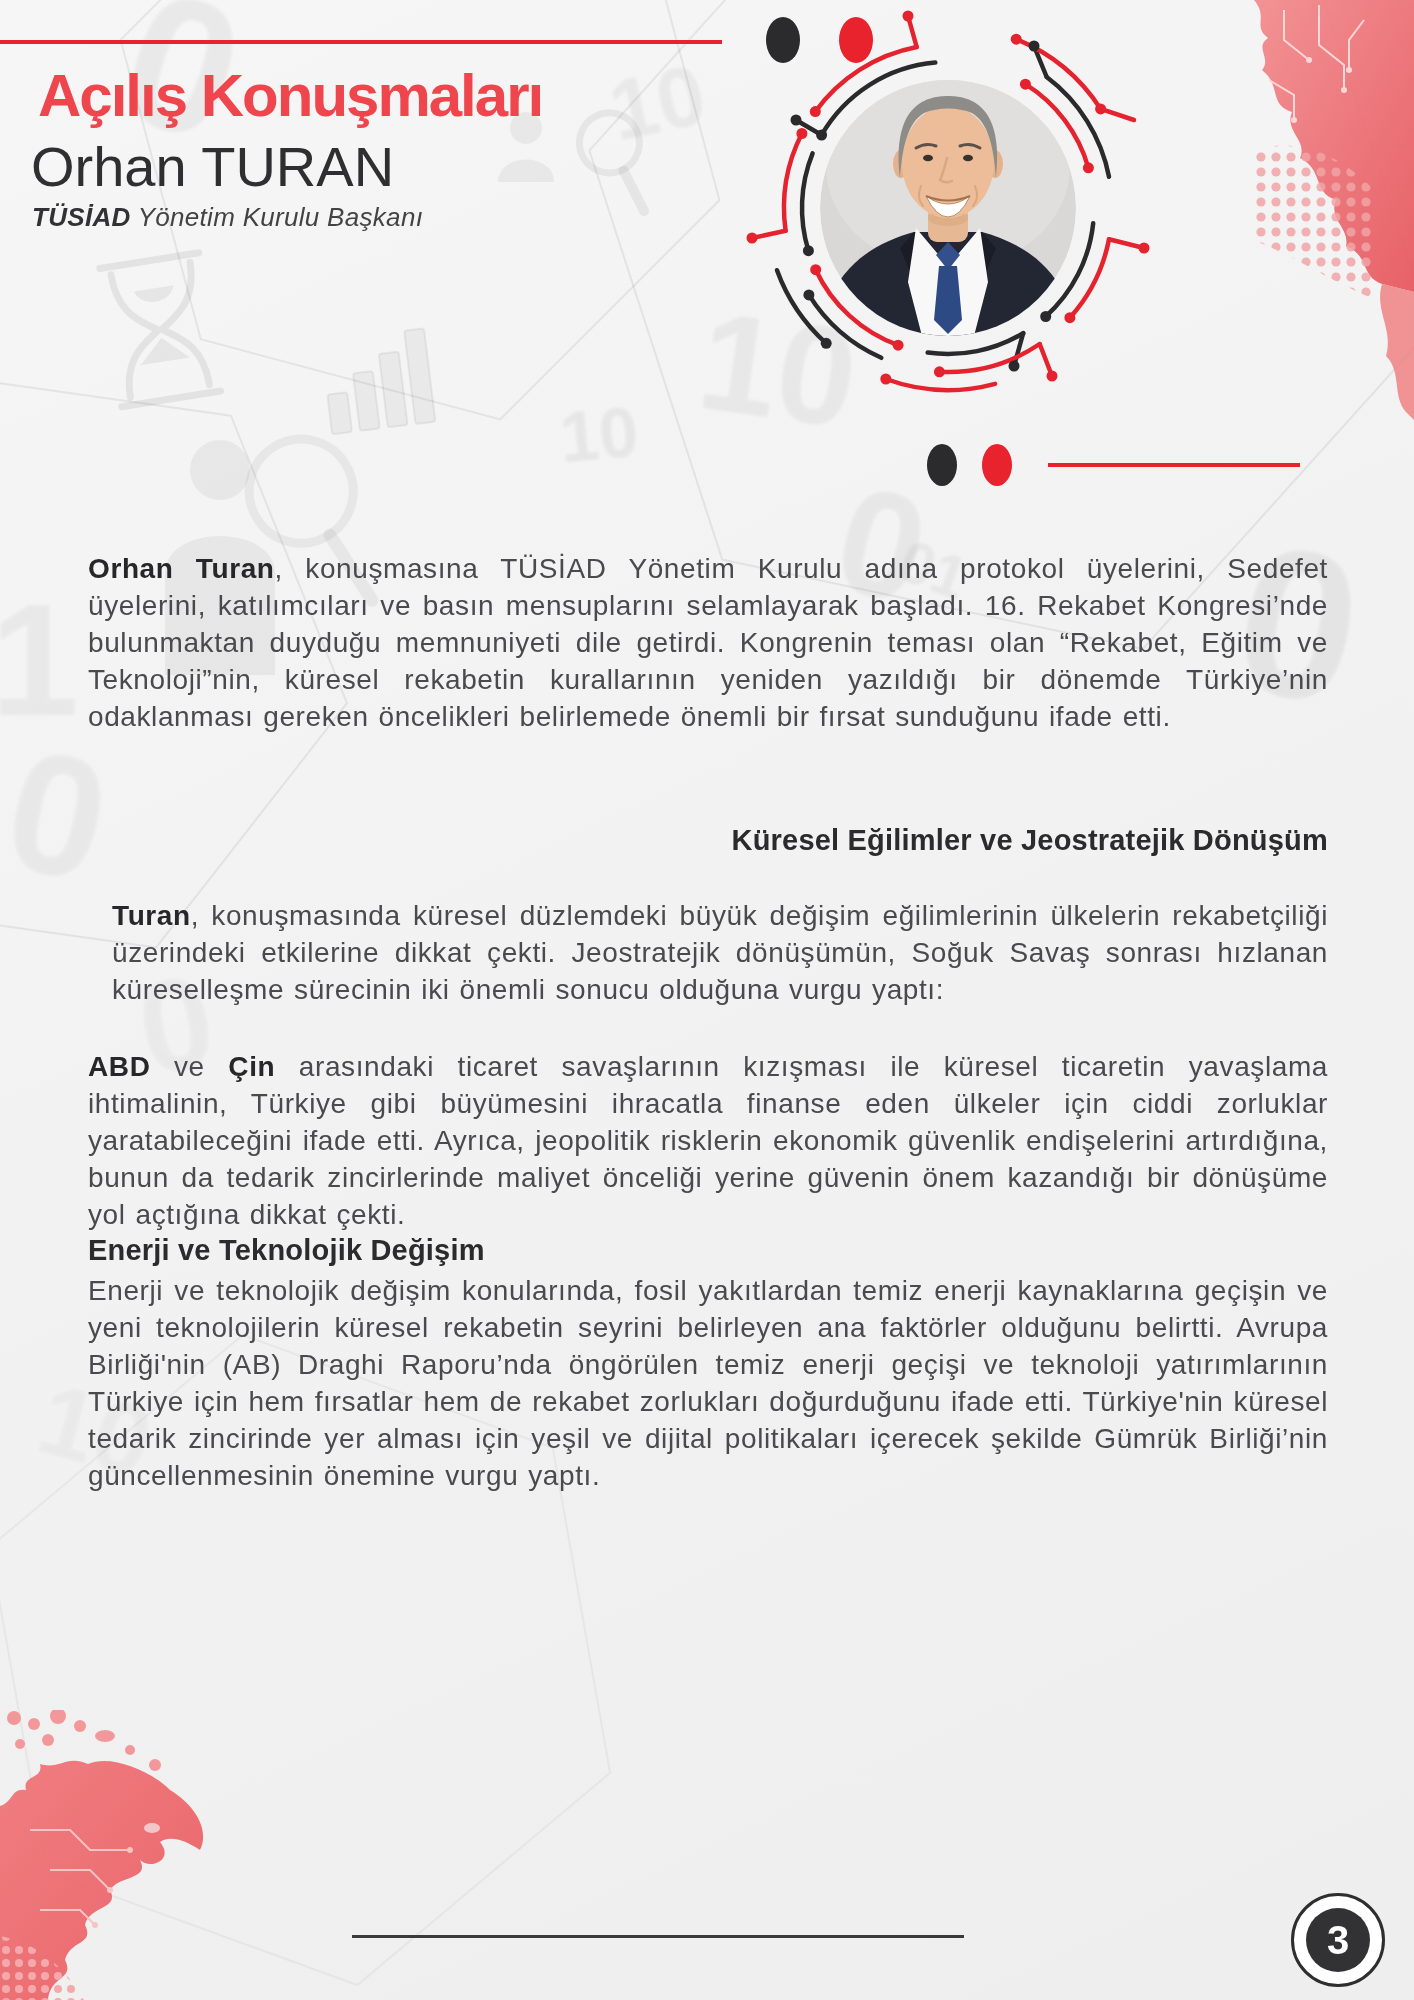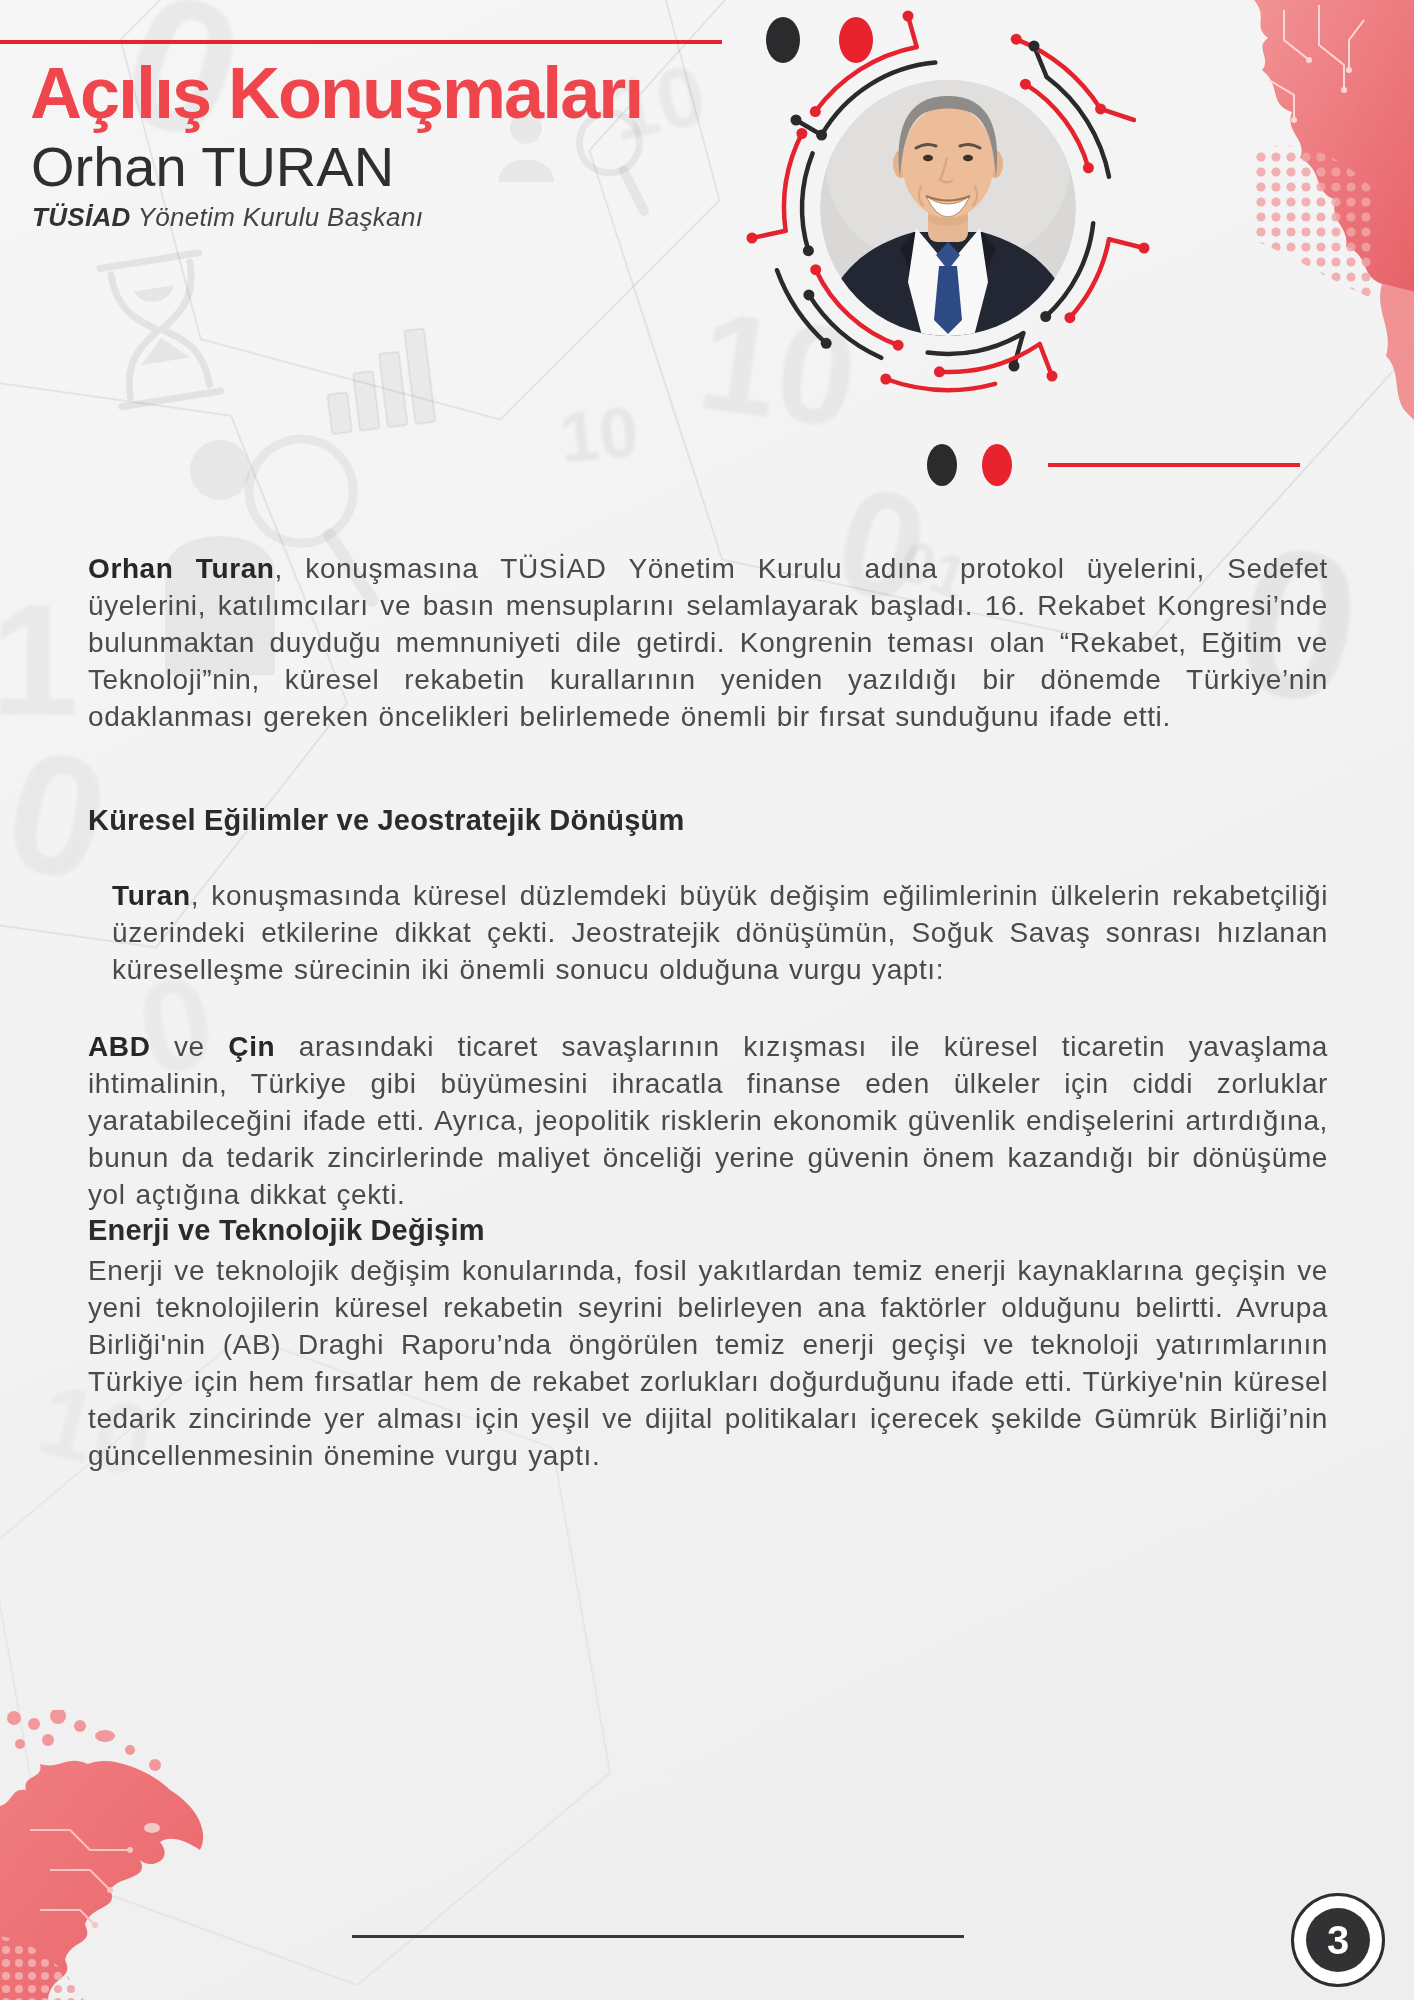--- a/index.html
+++ b/index.html
@@ -16,22 +16,22 @@
   
   .map-tr{position:absolute;right:0;top:0;z-index:1;}
   .map-bl{position:absolute;left:0;bottom:0;z-index:1;}
   
   .topline{position:absolute;left:0;top:40px;width:722px;height:4px;background:#e8232e;z-index:3;}
   .midline{position:absolute;left:1048px;top:463px;width:252px;height:4px;background:#e8232e;z-index:3;}
   .dot{position:absolute;width:34px;height:46px;border-radius:50%;z-index:3;}
   .dot.black{background:#2b2b2d;}
   .dot.red{background:#e8232e;}
   .title{
-    position:absolute;left:30px;top:56px;margin:0;z-index:3;
-    font-size:72px;font-weight:800;letter-spacing:-2px;color:#ef464d;line-height:1.05;
+    position:absolute;left:30px;top:56px;margin:8px;z-index:3;
+    font-size:60px;font-weight:800;letter-spacing:-2px;color:#ef464d;line-height:1.05;
   }
   .speaker{
     position:absolute;left:31px;top:134px;z-index:3;
     font-size:56px;font-weight:400;color:#2f2f31;letter-spacing:0;
   }
   .role{
     position:absolute;left:32px;top:202px;z-index:3;
     font-size:26px;font-style:italic;color:#434345;letter-spacing:.3px;
   }
   .role b{color:#323234;}
@@ -44,21 +44,21 @@
   .body{
     margin:0;font-size:28px;line-height:37px;color:#4a4a4e;
     text-align:justify;letter-spacing:.6px;word-spacing:1.5px;
   }
   .body b{color:#27272a;font-weight:700;}
   .h{
     margin:0;font-size:29px;line-height:34px;font-weight:700;color:#2b2b2d;letter-spacing:.2px;
   }
   .mt40{margin-top:40px;margin-left:24px;}
   .mt55{}
-  .mt68{margin-top:68px;}
+  .mt68{margin-top:88px;text-align:right;}
   .mt3{margin-top:5px;}
   .list{padding-left:22px;}
   .li{
     font-size:28px;line-height:37px;color:#4a4a4e;text-align:justify;
     letter-spacing:.6px;word-spacing:1.5px;
     padding-left:27px;text-indent:-27px;
   }
   
   .footline{position:absolute;left:352px;top:1935px;width:612px;height:3px;background:#3a3a3c;z-index:2;}
   .pagebadge{

